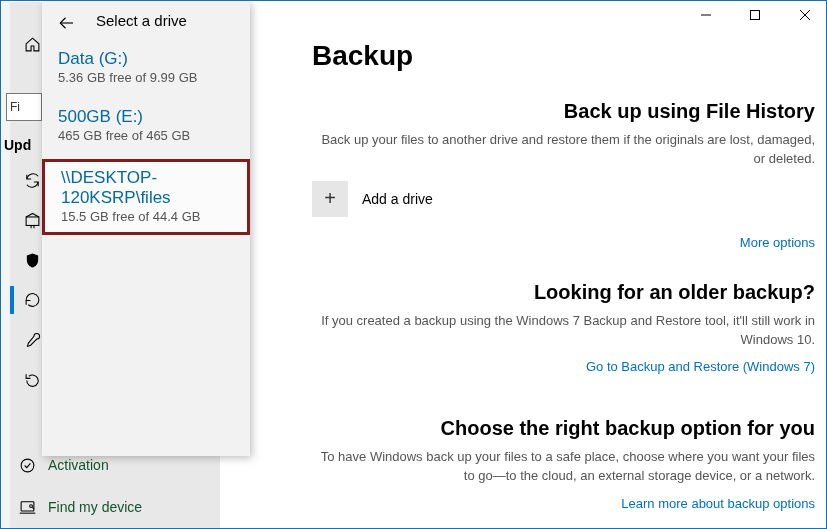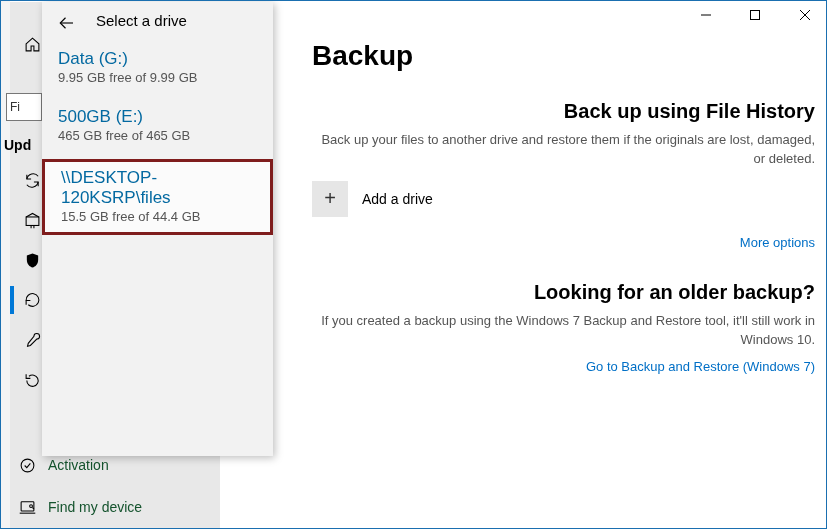--- a/index.html
+++ b/index.html
@@ -20,21 +20,21 @@
     .side-item { display: flex; align-items: center; height: 42px; padding-left: 8px; gap: 12px; font-size: 14px; color: #14532d; }
     .side-icon { width: 18px; height: 18px; display: flex; align-items: center; justify-content: center; }
     .main { position: absolute; left: 312px; top: 40px; right: 12px; bottom: 2px; background: #fff; color: #000; }
     .main h1 { font-size: 28px; font-weight: 600; margin-bottom: 28px; }
     .main h2 { font-size: 20px; font-weight: 600; margin-top: 6px; margin-bottom: 8px; }
     .main p { font-size: 13px; color: #555; line-height: 1.45; margin-bottom: 6px; }
     .link { color: #006fc6; font-size: 13px; cursor: pointer; display: inline-block; margin-top: 4px; }
     .add-row { display: flex; align-items: center; gap: 14px; margin-top: 12px; margin-bottom: 14px; }
     .add-tile { width: 36px; height: 36px; background: #e6e6e6; display: flex; align-items: center; justify-content: center; font-size: 20px; color: #333; }
     .section { margin-bottom: 30px; text-align: right; }
-    .flyout { position: absolute; left: 42px; top: 2px; width: 231px; height: 454px; background: #f2f2f2; z-index: 40; box-shadow: 2px 2px 8px rgba(0,0,0,0.25); }
+    .flyout { position: absolute; left: 42px; top: 2px; width: 208px; height: 454px; background: #f2f2f2; z-index: 40; box-shadow: 2px 2px 8px rgba(0,0,0,0.25); }
     .flyout-body { position: relative; height: 100%; }
     .back-icon { position: absolute; left: 10px; top: 6px; width: 30px; height: 30px; display: flex; align-items: center; justify-content: center; }
     .flyout-title { padding: 10px 0 14px 54px; font-size: 15px; color: #000; }
     .drive-item { padding: 6px 16px 8px 16px; }
     .drive-item.highlight { border: 3px solid #7f1d1d; background: #fbfbfb; }
     .drive-name { font-size: 17px; color: #0369a1; }
     .drive-sub { font-size: 13px; color: #555; margin-top: 1px; }
     svg { display: block; }
   </style>
 </head>
@@ -141,21 +141,21 @@
     <div class="flyout-body">
       <div class="back-icon">
         <svg width="18" height="18" viewBox="0 0 24 24" fill="none" stroke="#000" stroke-width="1.5">
             <line x1="20" y1="12" x2="4" y2="12"></line>
             <polyline points="10,5 3,12 10,19"></polyline>
           </svg>
       </div>
       <div class="flyout-title">Select a drive</div>
       <div class="drive-item">
         <div class="drive-name">Data (G:)</div>
-        <div class="drive-sub">9.95 GB free of 9.99 GB</div>
+        <div class="drive-sub">5.36 GB free of 9.99 GB</div>
       </div>
       <div style="height:8px;"></div>
       <div class="drive-item">
         <div class="drive-name">500GB (E:)</div>
         <div class="drive-sub">465 GB free of 465 GB</div>
       </div>
       <div style="height:8px;"></div>
       <div class="drive-item highlight">
         <div class="drive-name">\\DESKTOP-120KSRP\files</div>
         <div class="drive-sub">15.5 GB free of 44.4 GB</div>
@@ -175,16 +175,21 @@
       </div>
       <span class="link">More options</span>
     </div>
 
     <div class="section">
       <h2>Looking for an older backup?</h2>
       <p>If you created a backup using the Windows 7 Backup and Restore tool, it'll still work in Windows 10.</p>
       <span class="link">Go to Backup and Restore (Windows 7)</span>
     </div>
 
+    <div class="section" style="margin-top:42px;">
+      <h2>Choose the right backup option for you</h2>
+      <p>To have Windows back up your files to a safe place, choose where you want your files to go—to the cloud, an external storage device, or a network.</p>
+      <span class="link">Learn more about backup options</span>
+    </div>
   </div>
 
   <div class="border-frame"></div>
 </div>
 
 </body></html>

